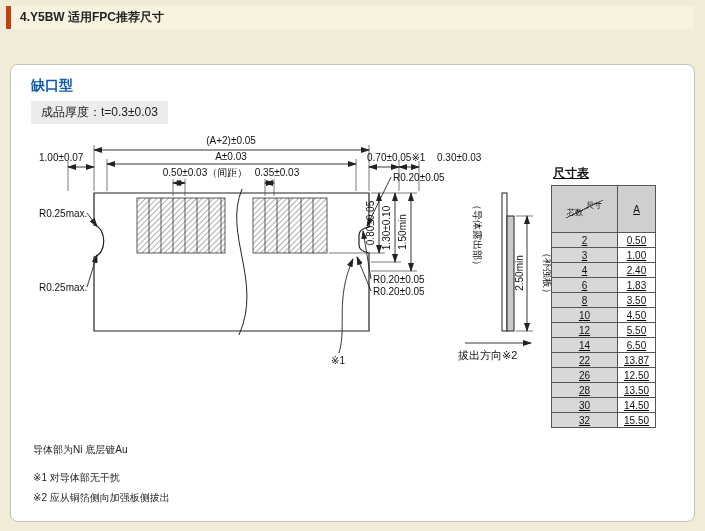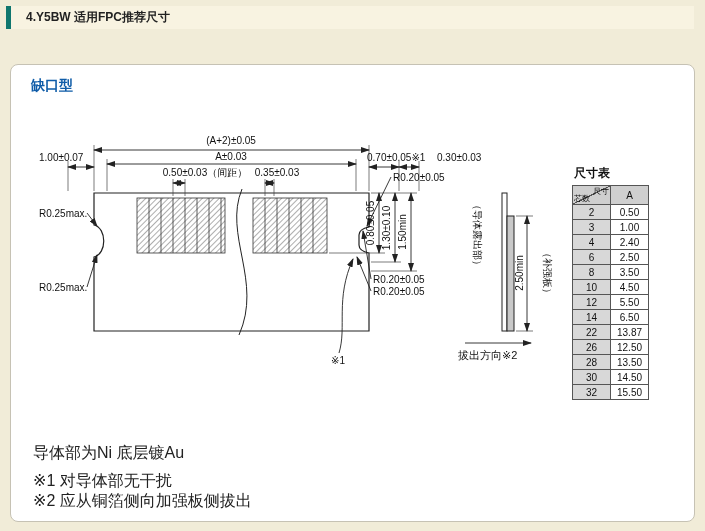--- a/index.html
+++ b/index.html
@@ -1,60 +1,61 @@
 <!DOCTYPE html>
 <html><head>
 <meta charset="utf-8">
 <style>
   html,body{margin:0;padding:0;background:#e8e2cf;}
   .page{position:relative;width:705px;height:531px;background:#f1ecd8;
         font-family:"Liberation Sans","DejaVu Sans",sans-serif;overflow:hidden;}
   .header-bar{position:absolute;left:6px;top:6px;width:688px;height:23px;
-        background:#f8f3e1;border-left:5px solid #0f766e;
-        display:flex;align-items:center;box-sizing:border-box;padding-left:15px;
+        background:#f8f3e1;border-left:5px solid #c2410c;
+        display:flex;align-items:center;box-sizing:border-box;padding-left:9px;
         font-size:12px;font-weight:bold;color:#222;}
   .panel{position:absolute;left:10px;top:64px;width:683px;height:456px;
         background:#ffffff;border:1px solid #c6c2b4;border-radius:8px;}
   .panel-title{position:absolute;left:20px;top:12px;font-size:14px;font-weight:bold;color:#0f5ca8;}
   .thickness{position:absolute;left:20px;top:36px;background:#ececec;color:#222;
         padding:3px 10px;font-size:12px;}
   svg.drawing{position:absolute;left:26px;top:66px;}
-  .table-col{position:absolute;left:561px;top:100px;}
+  .table-col{position:absolute;left:540px;top:100px;text-decoration:underline;}
   .table-title{font-size:12px;font-weight:bold;color:#111;margin:0 0 3px 2px;}
   table.size-table{border-collapse:collapse;}
   .size-table th,.size-table td{border:1px solid #555;width:37px;height:14px;
         text-align:center;font-size:10px;padding:0;color:#111;}
   .size-table th{background:#cfcfcf;font-weight:normal;}
-  .size-table th.diag-cell{padding:0;height:18px;}
+  .size-table th.diag-cell{padding:14px;height:18px;}
   .diag{position:relative;width:100%;height:18px;
         background:linear-gradient(to bottom right,
           #cfcfcf calc(50% - 0.6px),#555 calc(50% - 0.6px),
           #555 calc(50% + 0.6px),#cfcfcf calc(50% + 0.6px));}
   .diag .tr{position:absolute;top:0;right:1px;font-size:8px;}
   .diag .bl{position:absolute;bottom:0;left:1px;font-size:8px;}
   .size-table td.core{background:#d8d8d8;}
   .size-table td.val{background:#ffffff;border-radius:6px;}
-  .note{position:absolute;left:22px;font-size:16px;color:#222;}
+  .note{position:absolute;left:22px;font-size:10px;color:#222;}
   .note-plating{top:378px;}
   .note-1{top:406px;text-align:center;}
   .note-2{top:426px;}
   svg text{font-family:"Liberation Sans","DejaVu Sans",sans-serif;}
 </style>
 </head>
 <body>
 
 <div class="page">
 
   <div class="header-bar">
     <span>4.Y5BW 适用FPC推荐尺寸</span>
   </div>
 
   <div class="panel">
 
     <div class="panel-title">缺口型</div>
+    <div class="thickness">成品厚度：t=0.3±0.03</div>
 
     <svg class="drawing" width="540" height="272" viewBox="0 0 540 272">
       <defs>
         <pattern id="hatch" width="4" height="4" patternUnits="userSpaceOnUse" patternTransform="rotate(45)">
           <rect width="4" height="4" fill="#ffffff"></rect>
           <line x1="0" y1="0" x2="0" y2="4" stroke="#777" stroke-width="1.2"></line>
         </pattern>
         <marker id="arrE" markerWidth="9" markerHeight="6" refX="8" refY="3" orient="auto" markerUnits="userSpaceOnUse">
           <path d="M0,0 L9,3 L0,6 z" fill="#222"></path>
         </marker>
@@ -159,21 +160,21 @@
           <tr>
               <td class="core">3</td>
               <td class="val">1.00</td>
             </tr>
           <tr>
               <td class="core">4</td>
               <td class="val">2.40</td>
             </tr>
           <tr>
               <td class="core">6</td>
-              <td class="val">2.50</td>
+              <td class="val">1.83</td>
             </tr>
           <tr>
               <td class="core">8</td>
               <td class="val">3.50</td>
             </tr>
           <tr>
               <td class="core">10</td>
               <td class="val">4.50</td>
             </tr>
           <tr>

